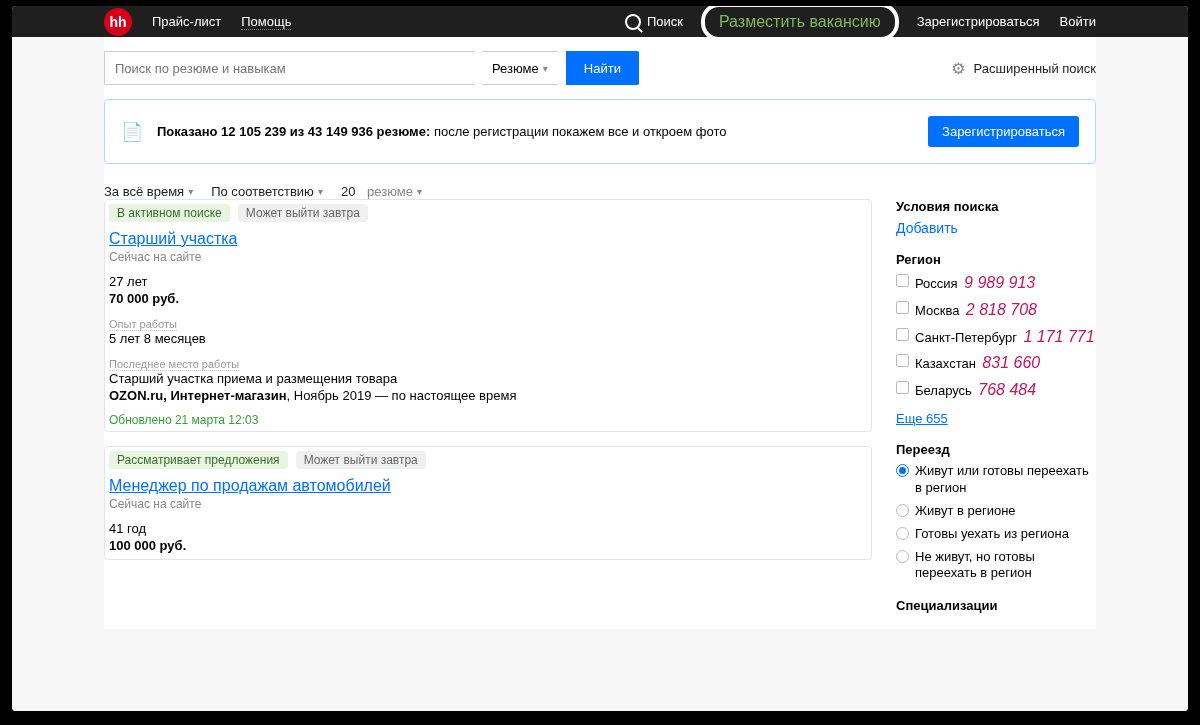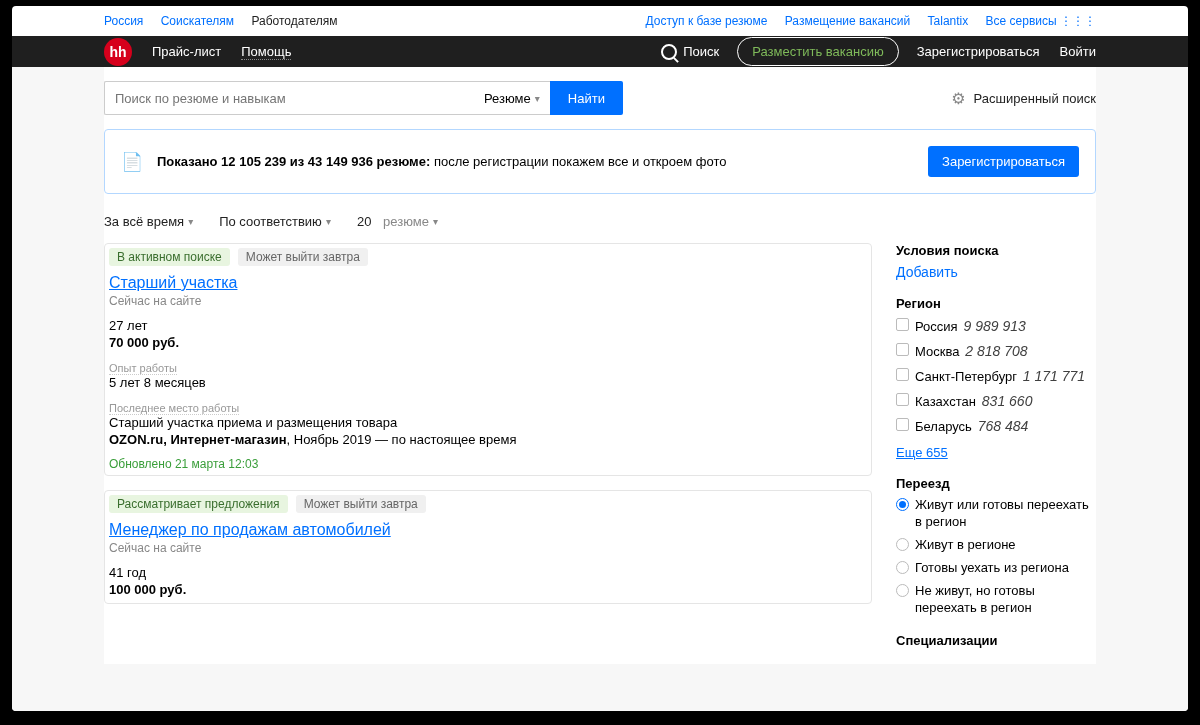--- a/index.html
+++ b/index.html
@@ -12,37 +12,37 @@
 .topbar .right a { margin-left: 14px; margin-right: 0; }
 .navbar { background: #1f1f1f; height: 31px; display: flex; align-items: center; }
 .navbar-inner { max-width: 992px; margin: 0 auto; width: 100%; display: flex; align-items: center; color: #fff; font-size: 13px; }
 .logo { width: 28px; height: 28px; background: #d6001c; border-radius: 50%; display: flex; align-items: center; justify-content: center; font-weight: bold; font-size: 14px; color: #fff; margin-right: 20px; }
 .navbar a { color: #fff; text-decoration: none; margin-right: 20px; }
 .navbar .dotted { border-bottom: 1px dotted #888; }
 .navbar-spacer { flex: 1; }
 .search-link { display: flex; align-items: center; gap: 6px; margin-right: 18px; text-align: right; }
 .search-icon-nav { width: 16px; height: 16px; border: 2px solid #fff; border-radius: 50%; position: relative; }
 .search-icon-nav::after { content: ""; position: absolute; width: 6px; height: 2px; background: #fff; bottom: -3px; right: -4px; transform: rotate(45deg); }
-.btn-vacancy { border: 1px solid #ffffff; color: #7fba5a; padding: 6px 14px; border-radius: 18px; font-size: 13px; margin-right: 18px; }
+.btn-vacancy { border: 4px solid #ffffff; color: #7fba5a; padding: 6px 14px; border-radius: 18px; font-size: 16px; margin-right: 18px; }
 .navbar-arrow { width: 0; height: 0; border-left: 8px solid transparent; border-right: 8px solid transparent; border-bottom: 8px solid #fff; position: absolute; top: 73px; left: 50%; margin-left: 73px; }
 .content { flex: 1; overflow-y: auto; background: #f7f7f7; }
 .content-inner { max-width: 992px; margin: 0 auto; background: #fff; padding: 0 0 10px; }
-.searchbar-row { display: flex; align-items: center; padding: 14px 0; gap: 0; background: #fff; }
+.searchbar-row { display: flex; align-items: center; padding: 14px 0; gap: 8px; background: #fff; }
 .search-input { flex: 0 0 370px; border: 1px solid #ccc; border-right: none; padding: 8px 10px; font-size: 13px; height: 34px; border-radius: 2px 0 0 2px; }
 .search-select { border: 1px solid #ccc; border-left: none; border-right: none; padding: 8px 10px; font-size: 13px; height: 34px; display: flex; align-items: center; gap: 4px; }
 .chev { font-size: 10px; color: #888; }
 .btn-find { background: #0070ff; color: #fff; border: none; padding: 8px 18px; height: 34px; font-size: 13px; border-radius: 0 2px 2px 0; cursor: pointer; }
 .adv-search { margin-left: auto; display: flex; align-items: center; gap: 8px; color: #222; font-size: 13px; }
 .adv-icon { font-size: 16px; color: #888; }
 h1 { font-size: 22px; font-weight: bold; padding: 18px 0 14px; }
 .info-banner { border: 1px solid #b3d7ff; border-radius: 4px; padding: 16px; display: flex; align-items: center; gap: 14px; margin-bottom: 20px; }
 .banner-icon { width: 22px; height: 22px; color: #0070ff; font-size: 18px; }
 .banner-text { flex: 1; font-size: 13px; }
 .btn-register { background: #0070ff; color: #fff; border: none; padding: 8px 14px; border-radius: 3px; font-size: 13px; cursor: pointer; }
-.filters-row { display: flex; gap: 26px; font-size: 13px; color: #222; margin-bottom: 14px; }
+.filters-row { display: flex; gap: 18px; font-size: 13px; color: #222; }
 .filter-item { display: flex; align-items: center; gap: 4px; }
 .layout { display: flex; gap: 24px; }
 .main-col { flex: 1; }
 .side-col { width: 200px; font-size: 13px; }
 .card { border: 1px solid #e5e5e5; border-radius: 4px; padding: 4px; margin-bottom: 14px; }
 .badges { display: flex; gap: 8px; margin-bottom: 8px; }
 .badge { background: #e8f5e0; color: #3a6e2e; padding: 2px 8px; border-radius: 3px; font-size: 12px; }
 .badge.gray { background: #f0f0f0; color: #666; }
 .card-title { color: #0070ff; font-size: 16px; margin-bottom: 2px; display: inline-block; }
 .card-sub { color: #888; font-size: 12px; margin-bottom: 10px; }
@@ -51,41 +51,28 @@
 .card-label { color: #999; font-size: 11px; margin-top: 10px; border-bottom: 1px dotted #ccc; display: inline-block; }
 .card-updated { color: #3a9e3a; font-size: 12px; margin-top: 10px; }
 .side-h { font-weight: bold; margin-bottom: 6px; margin-top: 16px; }
 .side-col .side-h:first-child { margin-top: 0; }
 .side-link { color: #0070ff; font-size: 14px; text-decoration: none; }
 .check-row { display: flex; align-items: flex-start; gap: 6px; margin: 6px 0; font-size: 13px; line-height: 1.3; }
 .check-box { width: 13px; height: 13px; border: 1px solid #bbb; border-radius: 2px; flex-shrink: 0; margin-top: 1px; }
 .radio { width: 13px; height: 13px; border: 1px solid #bbb; border-radius: 50%; flex-shrink: 0; margin-top: 1px; display: flex; align-items: center; justify-content: center; }
 .radio.checked { border-color: #0070ff; }
 .radio.checked::after { content: ""; width: 7px; height: 7px; background: #0070ff; border-radius: 50%; }
-.count { color: #404040; font-style: italic; margin-left: 2px; font-size: 14px; }
+.count { color: #be185d; font-style: italic; margin-left: 2px; font-size: 16px; }
 .more { color: #0070ff; font-size: 13px; margin-top: 4px; display: inline-block; }
 </style>
 </head>
 <body>
 
 <div class="viewport">
   <div class="inner">
-    <div class="topbar">
-      <div class="left">
-        <a href="#">Россия</a>
-        <a href="#">Соискателям</a>
-        <a href="#" class="active">Работодателям</a>
-      </div>
-      <div class="right">
-        <a href="#">Доступ к базе резюме</a>
-        <a href="#">Размещение вакансий</a>
-        <a href="#">Talantix</a>
-        <a href="#"><span>Все сервисы</span> ⋮⋮⋮</a>
-      </div>
-    </div>
 
     <div class="navbar">
       <div class="navbar-inner">
         <div class="logo">hh</div>
         <a href="#">Прайс-лист</a>
         <a href="#" class="dotted">Помощь</a>
         <div class="navbar-spacer"></div>
         <div class="search-link">
           <span class="search-icon-nav"></span>
           <span>Поиск</span>

